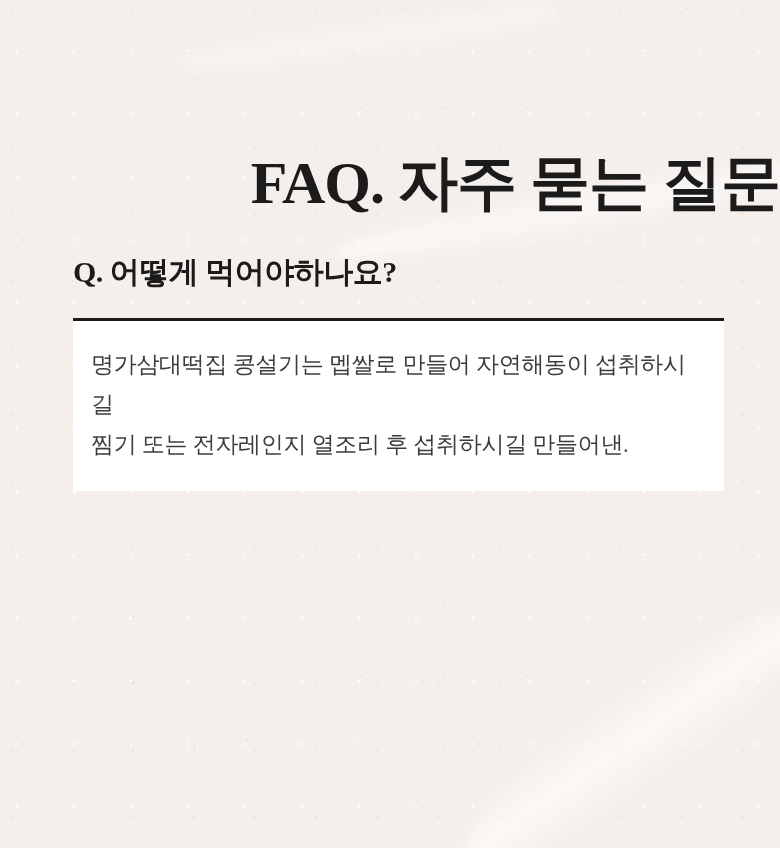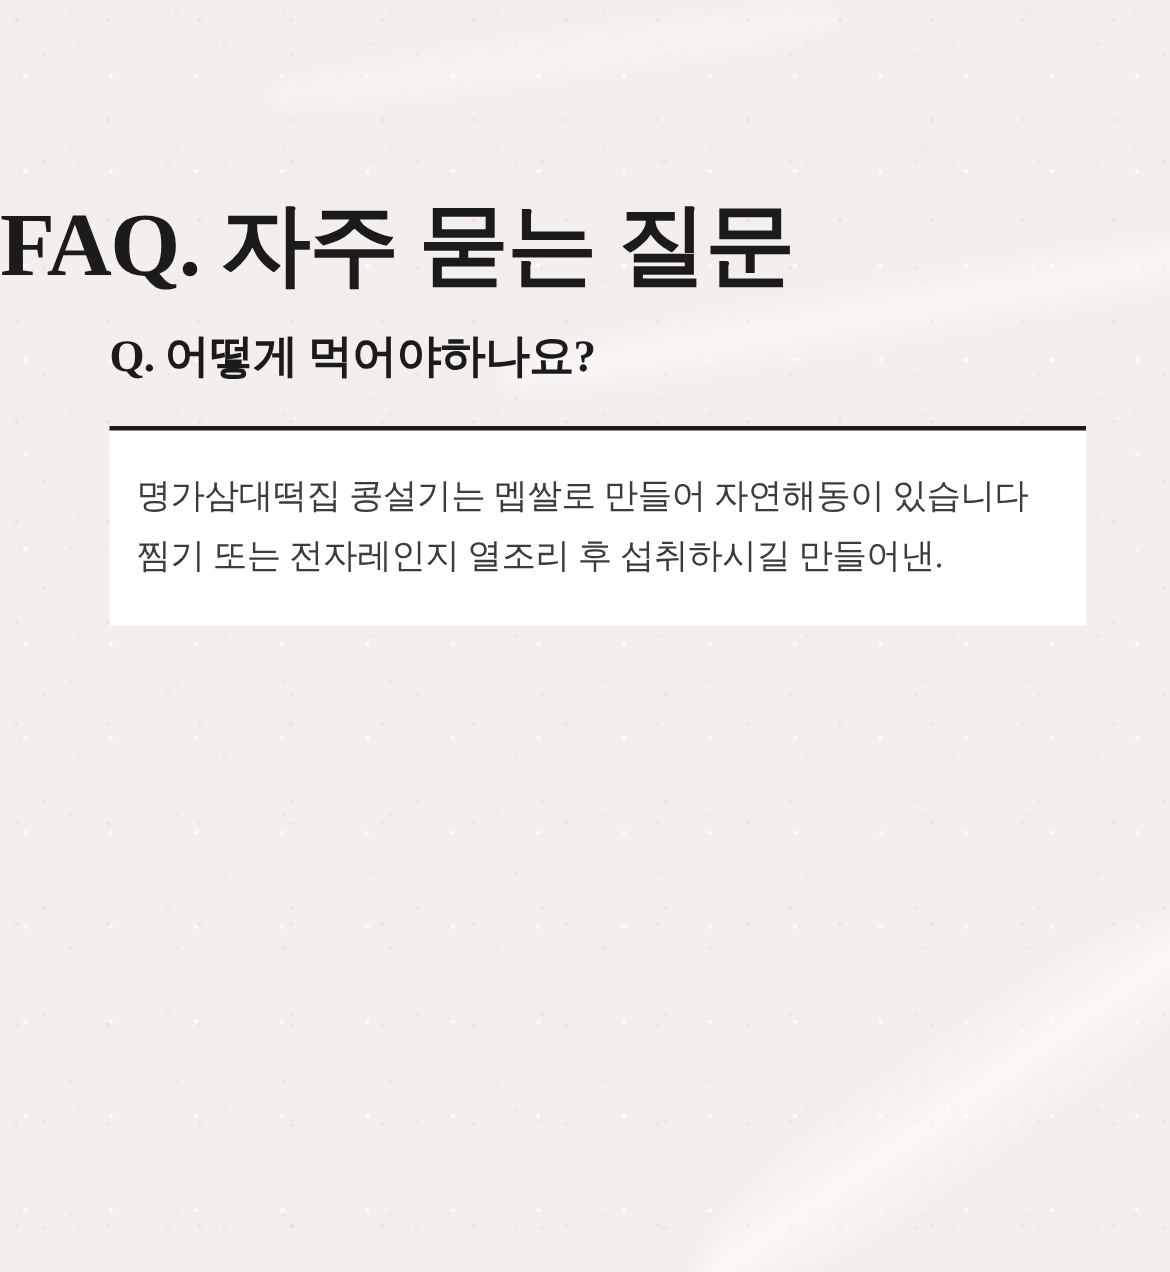--- a/index.html
+++ b/index.html
@@ -33,35 +33,36 @@
     border-radius: 50%;
     filter: blur(5px);
   }
   .streak-1 { top: 185px; left: 330px; width: 520px; height: 46px; transform: rotate(-10deg); }
   .streak-2 { top: 690px; left: 430px; width: 420px; height: 90px; transform: rotate(-35deg); }
   .streak-3 { top: 20px;  left: 180px; width: 380px; height: 36px; transform: rotate(-8deg); opacity:.6; }
 
   .page-title {
     position: relative;
     padding-top: 132px;
-    text-align: left;
+    text-align: right;
     font-size: 60px;
     font-weight: 700;
     line-height: 1.05;
     letter-spacing: -1px;
     color: #1b1b1b;
+    margin-top: 20px;
   }
 
   .faq {
     position: relative;
     margin: 0 56px 0 57px;
   }
 
   .faq-item-1 { margin-top: 72px; }
-  .faq-item-2 { margin-top: 25px; padding-left: 16px; }
+  .faq-item-2 { margin-top: 39px; padding-left: 16px; }
 
   .faq-question {
     font-size: 30px;
     font-weight: 700;
     letter-spacing: -0.5px;
     line-height: 1.2;
     color: #1b1b1b;
   }
 
   .answer-box {
@@ -88,19 +89,19 @@
   <div class="streak streak-2"></div>
 
   <h1 class="page-title">FAQ. 자주 묻는 질문</h1>
 
   <div class="faq">
 
 
     <section class="faq-item faq-item-2">
       <h2 class="faq-question">Q. 어떻게 먹어야하나요?</h2>
       <div class="answer-box">
-        <p class="answer-line">명가삼대떡집 콩설기는 멥쌀로 만들어 자연해동이 있습니다</p>
+        <p class="answer-line">명가삼대떡집 콩설기는 멥쌀로 만들어 자연해동이 섭취하시길</p>
         <p class="answer-line">찜기 또는 전자레인지 열조리 후 섭취하시길 만들어낸.</p>
       </div>
     </section>
 
   </div>
 </div>
 
 </body></html>

